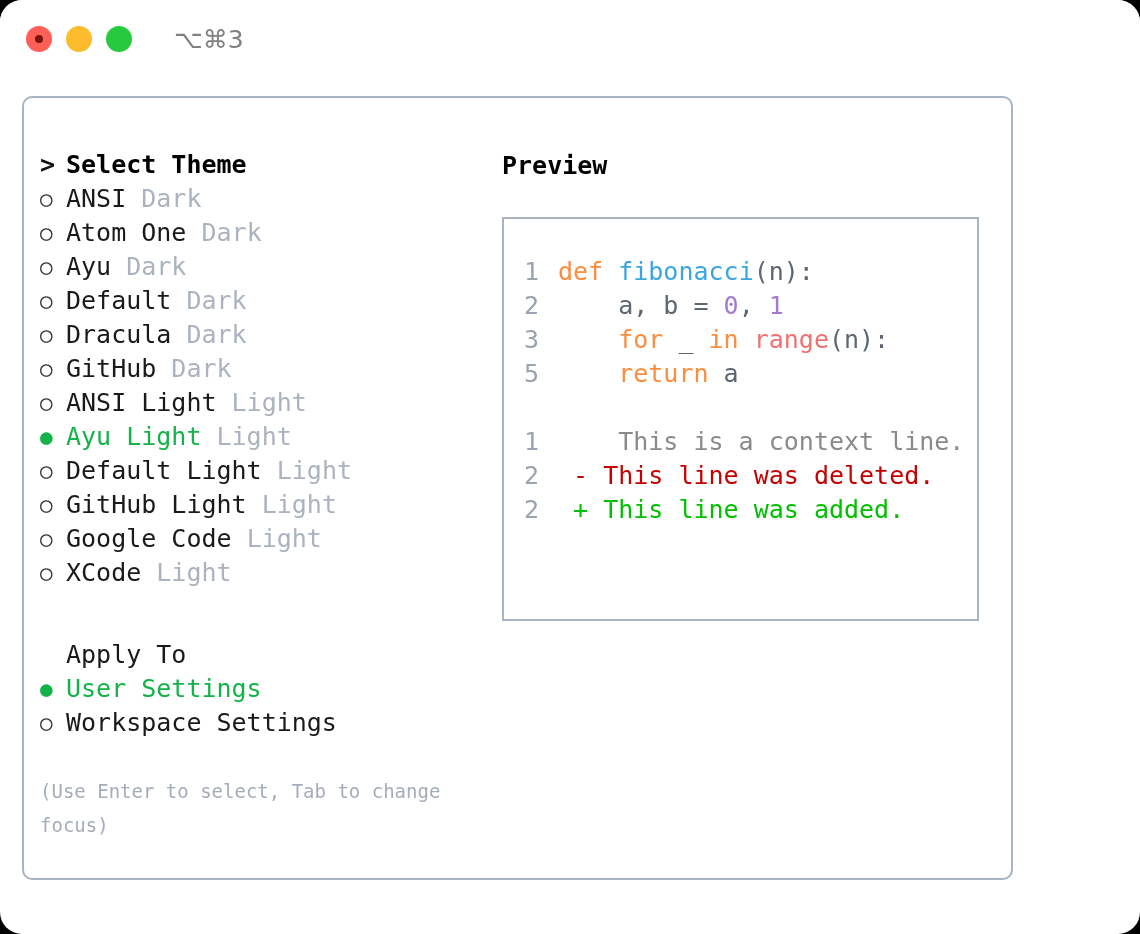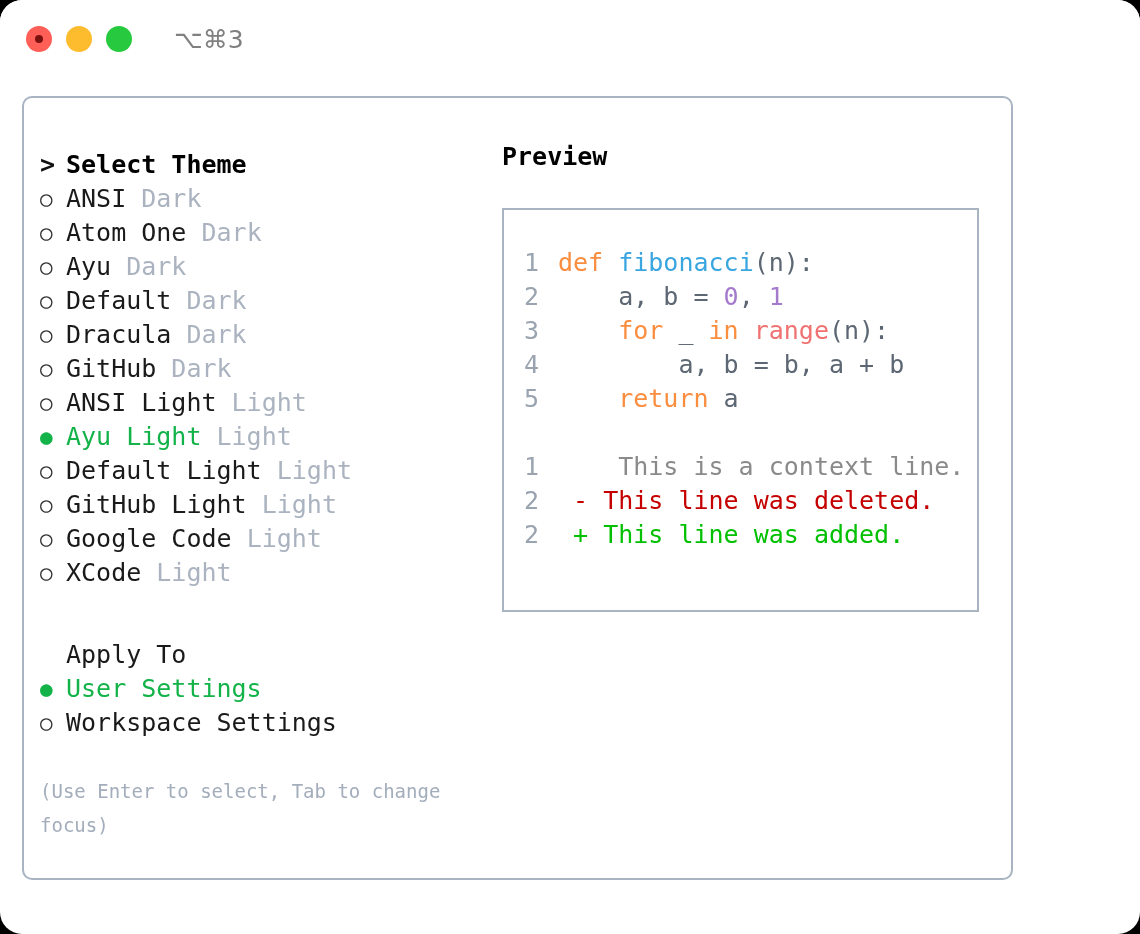--- a/index.html
+++ b/index.html
@@ -124,21 +124,21 @@
     line-height: 34px;
     color: #a3adbb;
     width: 420px;
     white-space: pre-wrap;
   }
 
   
   .right-col {
     position: absolute;
     left: 478px;
-    top: 42px;
+    top: 51px;
     width: 500px;
   }
 
   .preview-label {
     font-size: 25px;
     font-weight: bold;
     color: #000000;
     line-height: 34px;
     height: 34px;
   }
@@ -230,21 +230,20 @@
       </div>
 
       <div class="right-col">
         <div class="preview-label">Preview</div>
 
         <div class="preview-box">
           <div id="code-block">
               <div class="code-line"><span class="ln">1</span><span class="kw">def</span><span class="pl"> </span><span class="fn">fibonacci</span><span class="pl">(n):</span></div>
               <div class="code-line"><span class="ln">2</span><span class="pl">    a, b = </span><span class="num">0</span><span class="pl">, </span><span class="num">1</span></div>
               <div class="code-line"><span class="ln">3</span><span class="pl">    </span><span class="kw">for</span><span class="pl"> _ </span><span class="kw">in</span><span class="pl"> </span><span class="bi">range</span><span class="pl">(n):</span></div>
-              <div class="code-line"><span class="ln">4</span><span class="pl">        a, b = b, a + b</span></div>
               <div class="code-line"><span class="ln">5</span><span class="pl">    </span><span class="kw">return</span><span class="pl"> a</span></div>
             </div>
           <div class="diff-gap"></div>
           <div id="diff-block">
               <div class="code-line"><span class="ln">1</span><span class="ctx">  </span><span class="ctx">  This is a context line.</span></div>
               <div class="code-line"><span class="ln">2</span><span class="del"> -</span><span class="del"> This line was deleted.</span></div>
               <div class="code-line"><span class="ln">2</span><span class="add"> +</span><span class="add"> This line was added.</span></div>
             </div>
         </div>
       </div>

